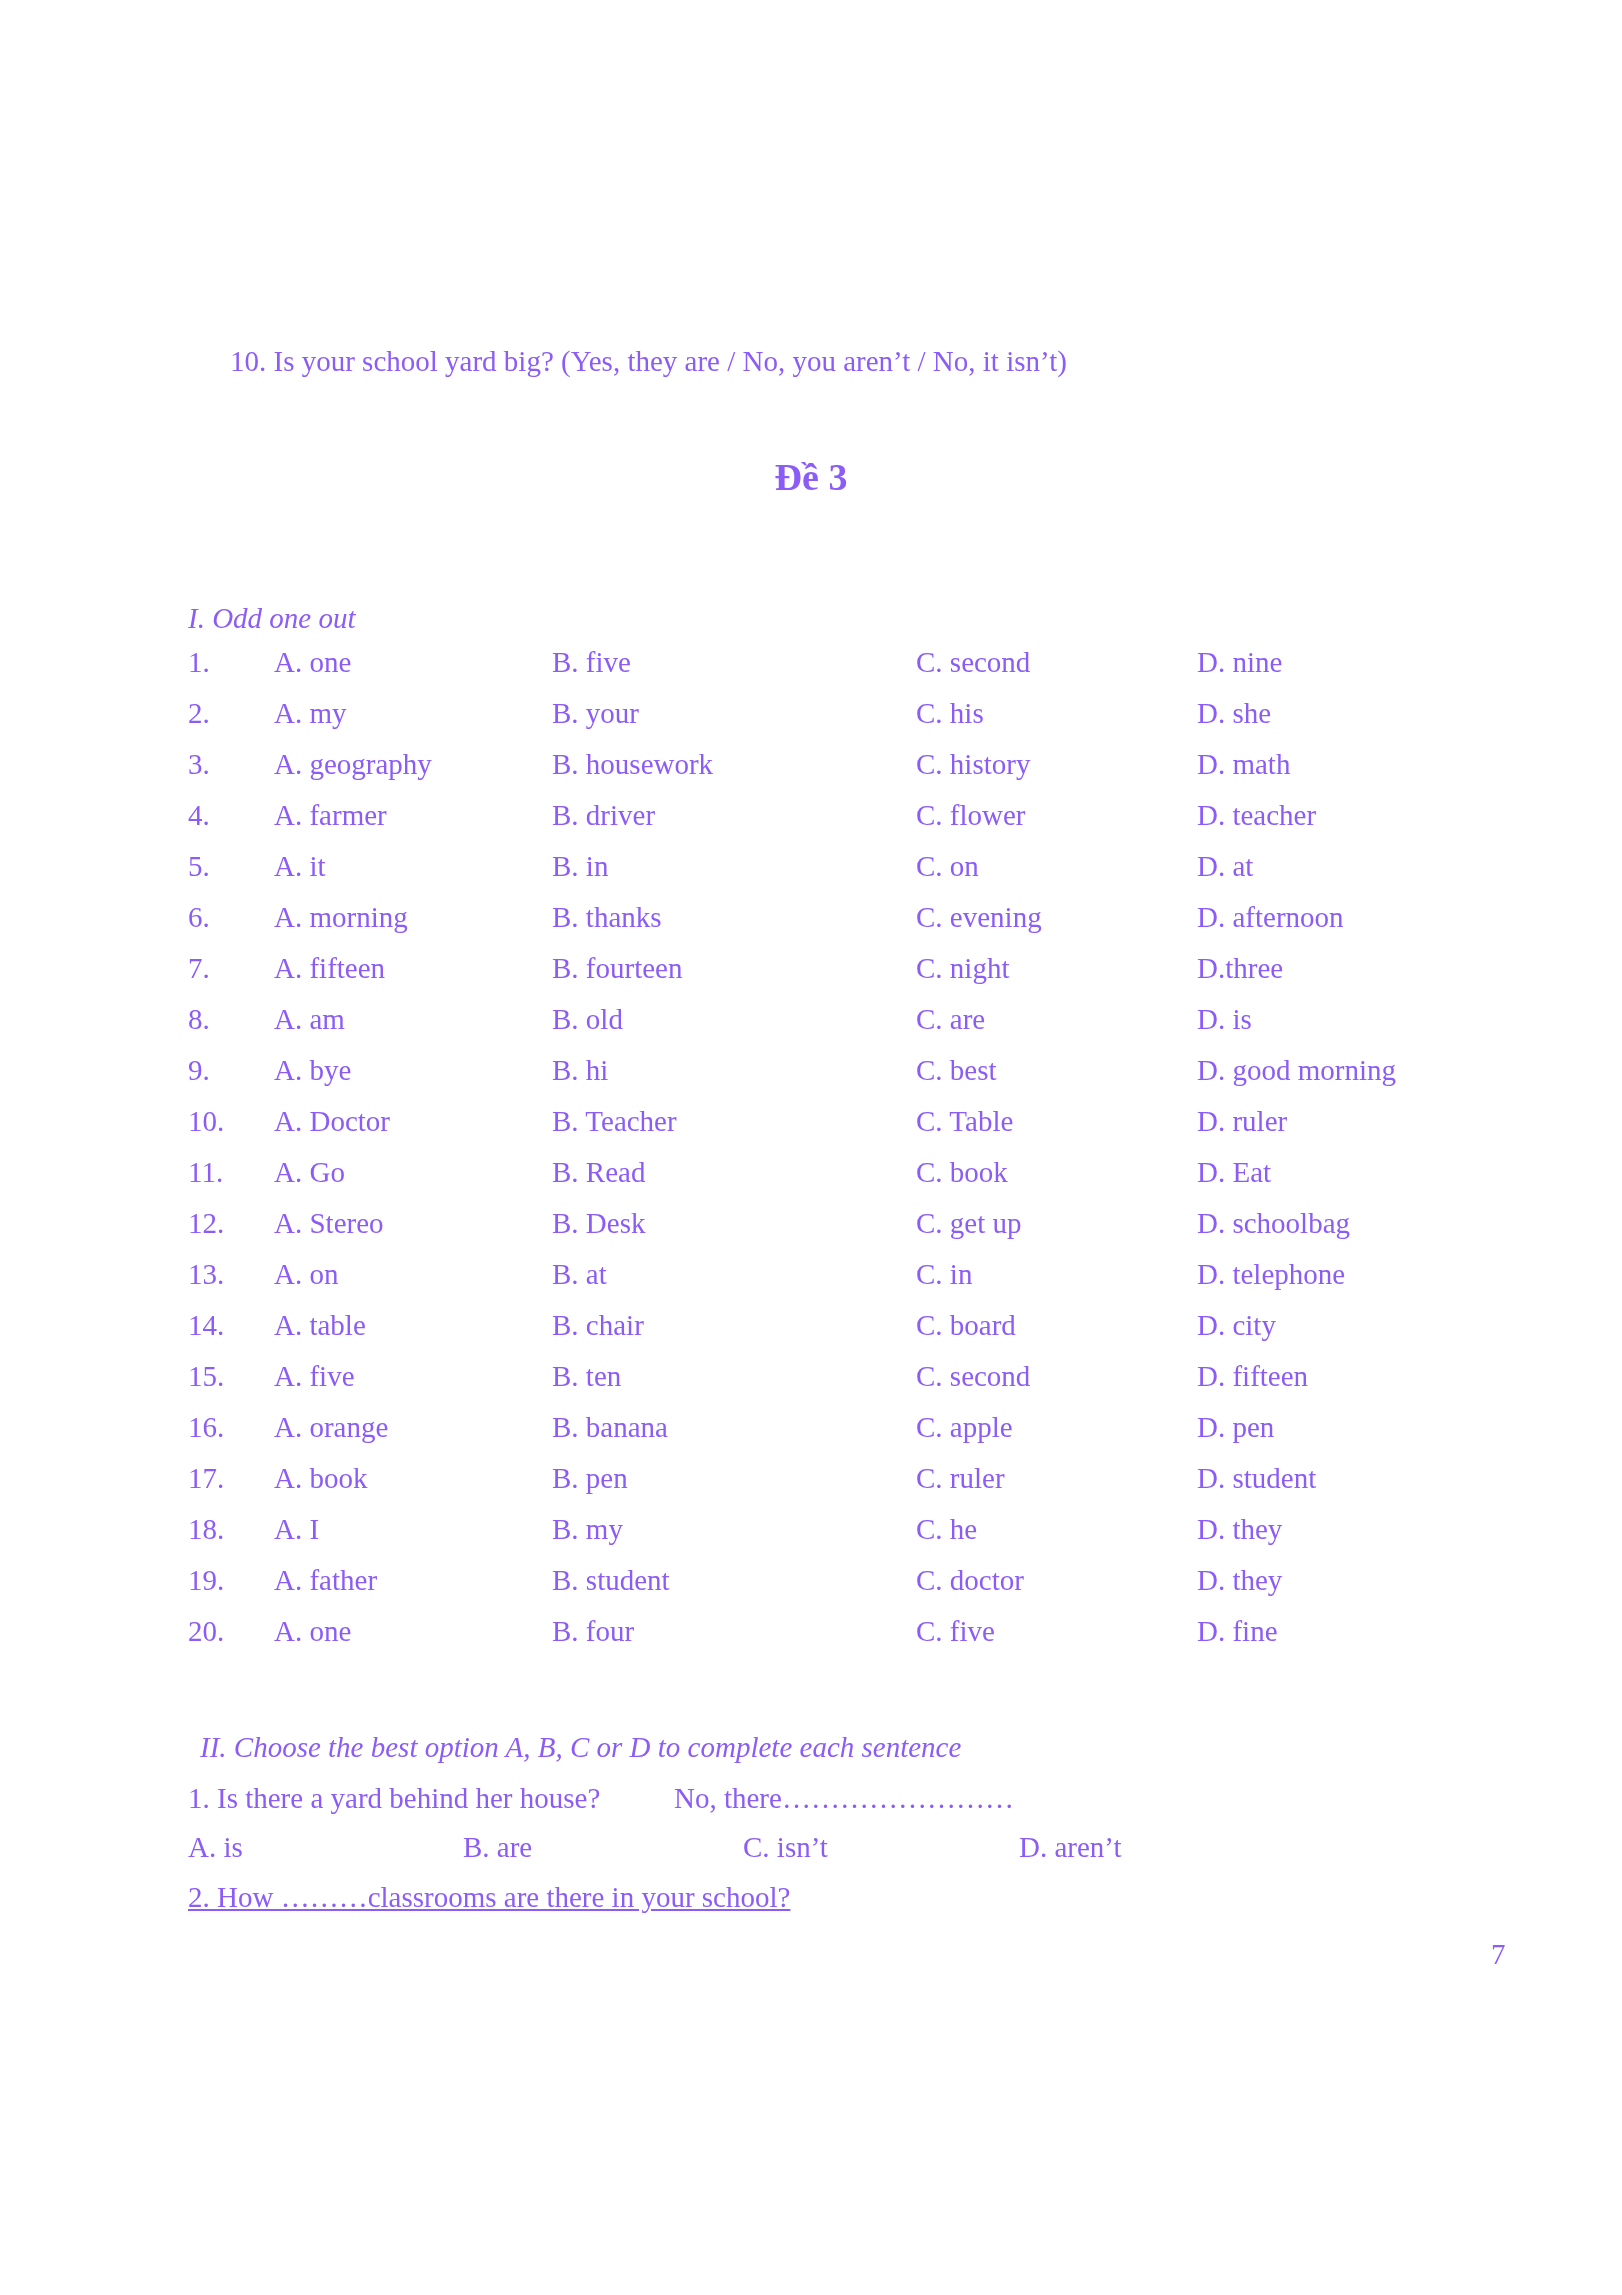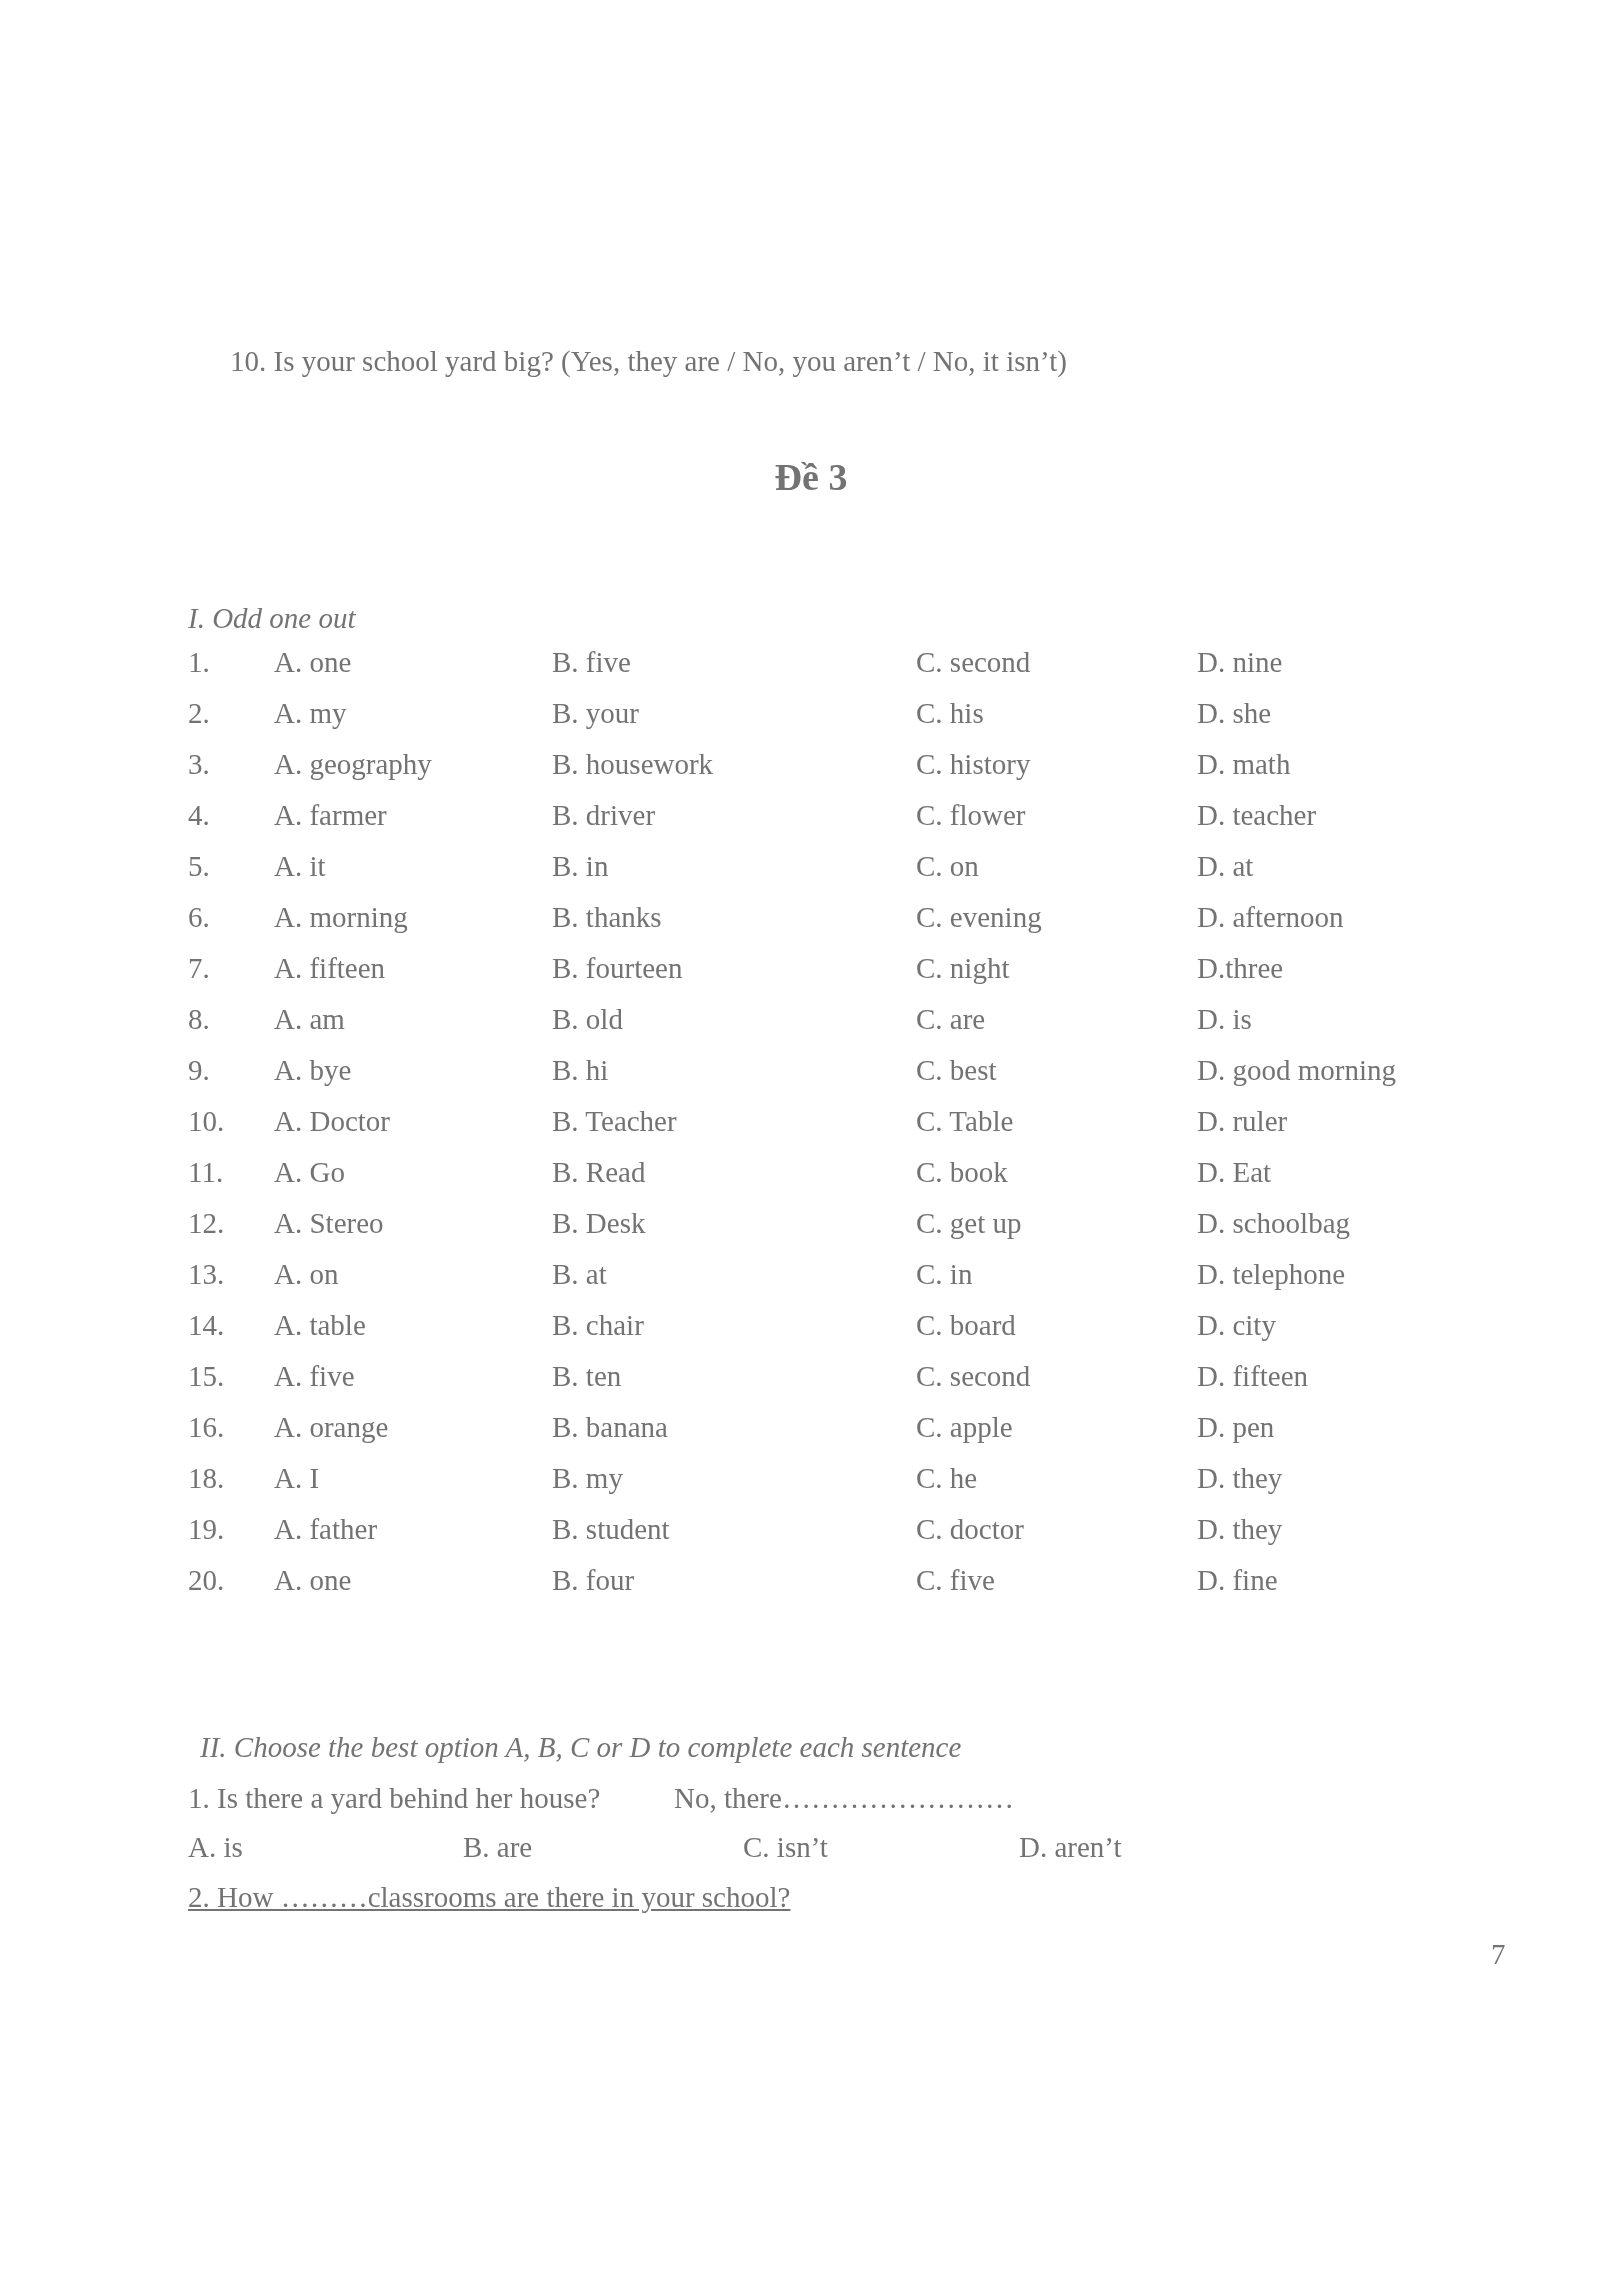--- a/index.html
+++ b/index.html
@@ -6,21 +6,21 @@
     margin: 0;
     padding: 0;
     background: #9a9a9a;
   }
   .page {
     position: relative;
     width: 1622px;
     height: 2295px;
     margin: 0 auto;
     background: #ffffff;
-    color: #737373;
+    color: #8b5cf6;
     font-family: "Liberation Serif", "DejaVu Serif", serif;
     font-size: 29px;
     overflow: hidden;
   }
   .abs { position: absolute; white-space: nowrap; }
 
   .intro-line { left: 230px; top: 345px; }
 
   .exam-title {
     left: 0; right: 0; top: 455px;
@@ -182,20 +182,27 @@
       <span class="col-d">D. fifteen</span>
     </div>
     <div class="q-row">
       <span class="col-num">16.</span>
       <span class="col-a">A. orange</span>
       <span class="col-b">B. banana</span>
       <span class="col-c">C. apple</span>
       <span class="col-d">D. pen</span>
     </div>
     <div class="q-row">
+      <span class="col-num">17.</span>
+      <span class="col-a">A. book</span>
+      <span class="col-b">B. pen</span>
+      <span class="col-c">C. ruler</span>
+      <span class="col-d">D. student</span>
+    </div>
+    <div class="q-row">
       <span class="col-num">18.</span>
       <span class="col-a">A. I</span>
       <span class="col-b">B. my</span>
       <span class="col-c">C. he</span>
       <span class="col-d">D. they</span>
     </div>
     <div class="q-row">
       <span class="col-num">19.</span>
       <span class="col-a">A. father</span>
       <span class="col-b">B. student</span>

